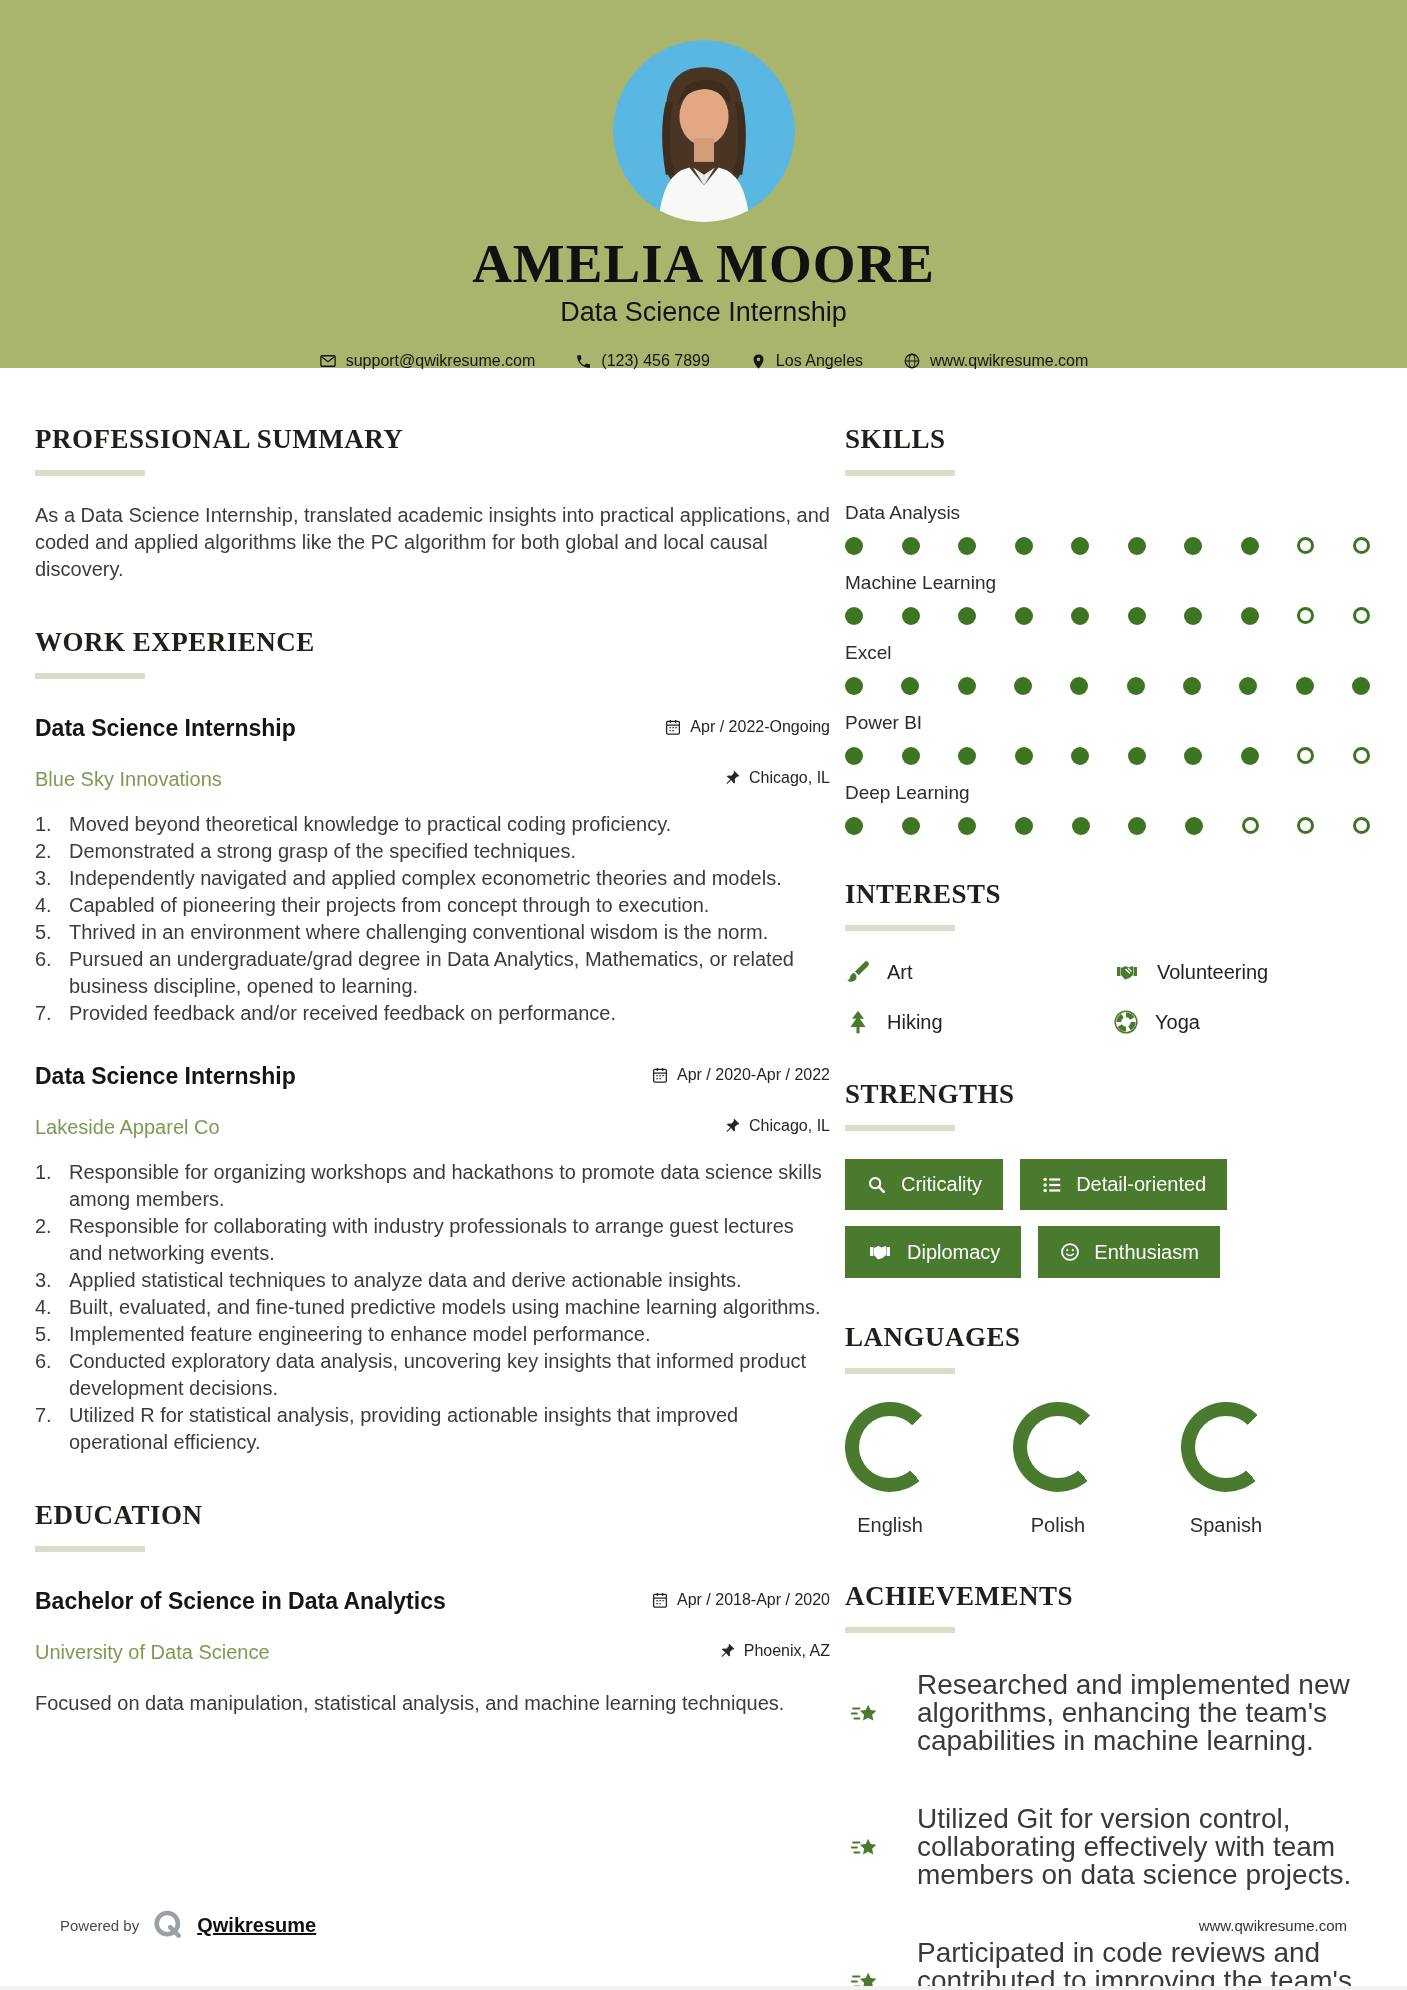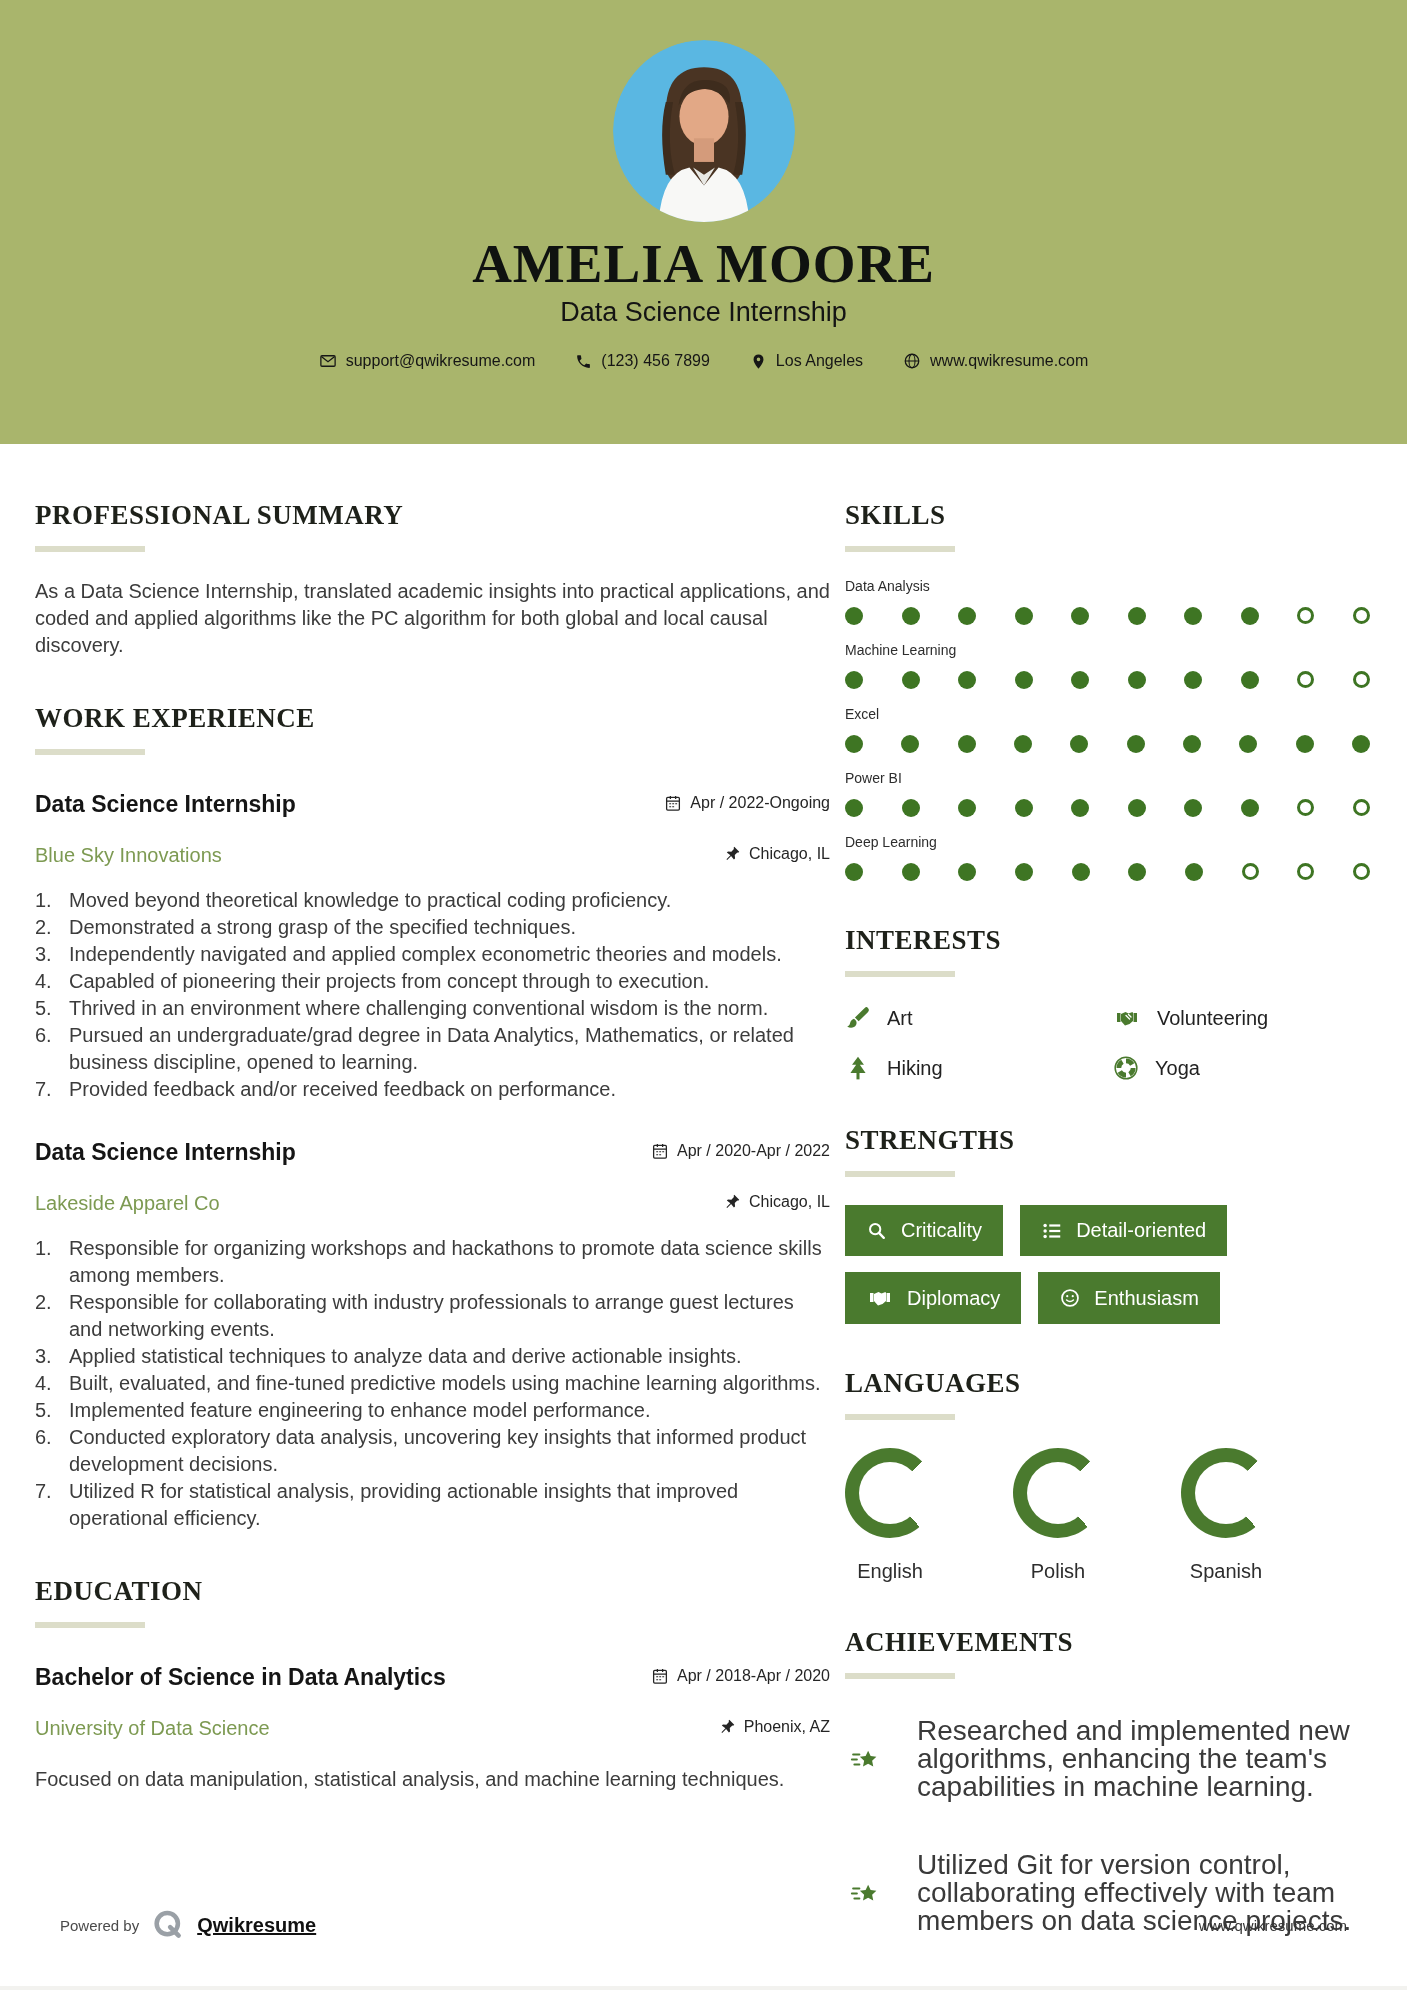--- a/index.html
+++ b/index.html
@@ -1,19 +1,19 @@
 <!DOCTYPE html>
 <html><head>
 <meta charset="utf-8">
 <style>
   html,body{margin:0;padding:0;background:#fff;}
   .page{width:1407px;height:1990px;position:relative;background:#ffffff;
         font-family:"Liberation Sans", sans-serif;color:#222;overflow:hidden;}
   
-  .header{background:#a9b56c;height:444px;text-align:center;padding-top:40px;box-sizing:border-box;}
+  .header{background:#a9b56c;height:368px;text-align:center;padding-top:40px;box-sizing:border-box;}
   .avatar{width:182px;height:182px;border-radius:50%;overflow:hidden;margin:0 auto;display:block;}
   .avatar svg{display:block;width:100%;height:100%;}
   .person-name{font-family:"Liberation Serif", serif;font-weight:700;font-size:55px;
                letter-spacing:1px;color:#0f1210;margin:10px 0 2px;}
   .person-title{font-size:27px;color:#141414;}
   .contact-row{display:flex;justify-content:center;align-items:center;gap:40px;margin-top:24px;
                font-size:16px;color:#161616;}
   .contact-item{display:flex;align-items:center;gap:9px;}
   .icn{display:inline-flex;align-items:center;justify-content:center;line-height:0;}
   .icn svg{display:block;}
@@ -31,21 +31,21 @@
   .job-line{display:flex;justify-content:space-between;align-items:baseline;}
   .job-title{font-size:23px;font-weight:700;color:#151515;}
   .job-meta{font-size:16px;color:#252525;display:flex;align-items:center;gap:8px;white-space:nowrap;}
   .company{font-size:20px;color:#7d9a52;margin-top:26px;}
   .bullets{margin-top:20px;}
   .bullet{display:flex;font-size:20px;line-height:27px;color:#3c3c3c;}
   .bullet .num{flex:0 0 34px;}
   .bullet .btxt{flex:1;}
   
   .skill-row{margin-bottom:17px;}
-  .skill-name{font-size:14px;color:#2d2d2d;}
+  .skill-name{font-size:19px;color:#2d2d2d;}
   .dots{display:flex;justify-content:space-between;margin-top:13px;}
   .dot{width:18px;height:18px;border-radius:50%;box-sizing:border-box;}
   .dot.filled{background:#3e7523;}
   .dot.empty{border:3.5px solid #3e7523;background:#fff;width:17px;height:17px;}
   
   .interests-grid{display:grid;grid-template-columns:268px 1fr;row-gap:24px;margin-top:28px;}
   .interest{display:flex;align-items:center;gap:16px;font-size:20px;color:#222;}
   .interest .icn{color:#4a7a2e;}
   
   .strengths{display:flex;flex-wrap:wrap;gap:16px 17px;margin-top:28px;}

